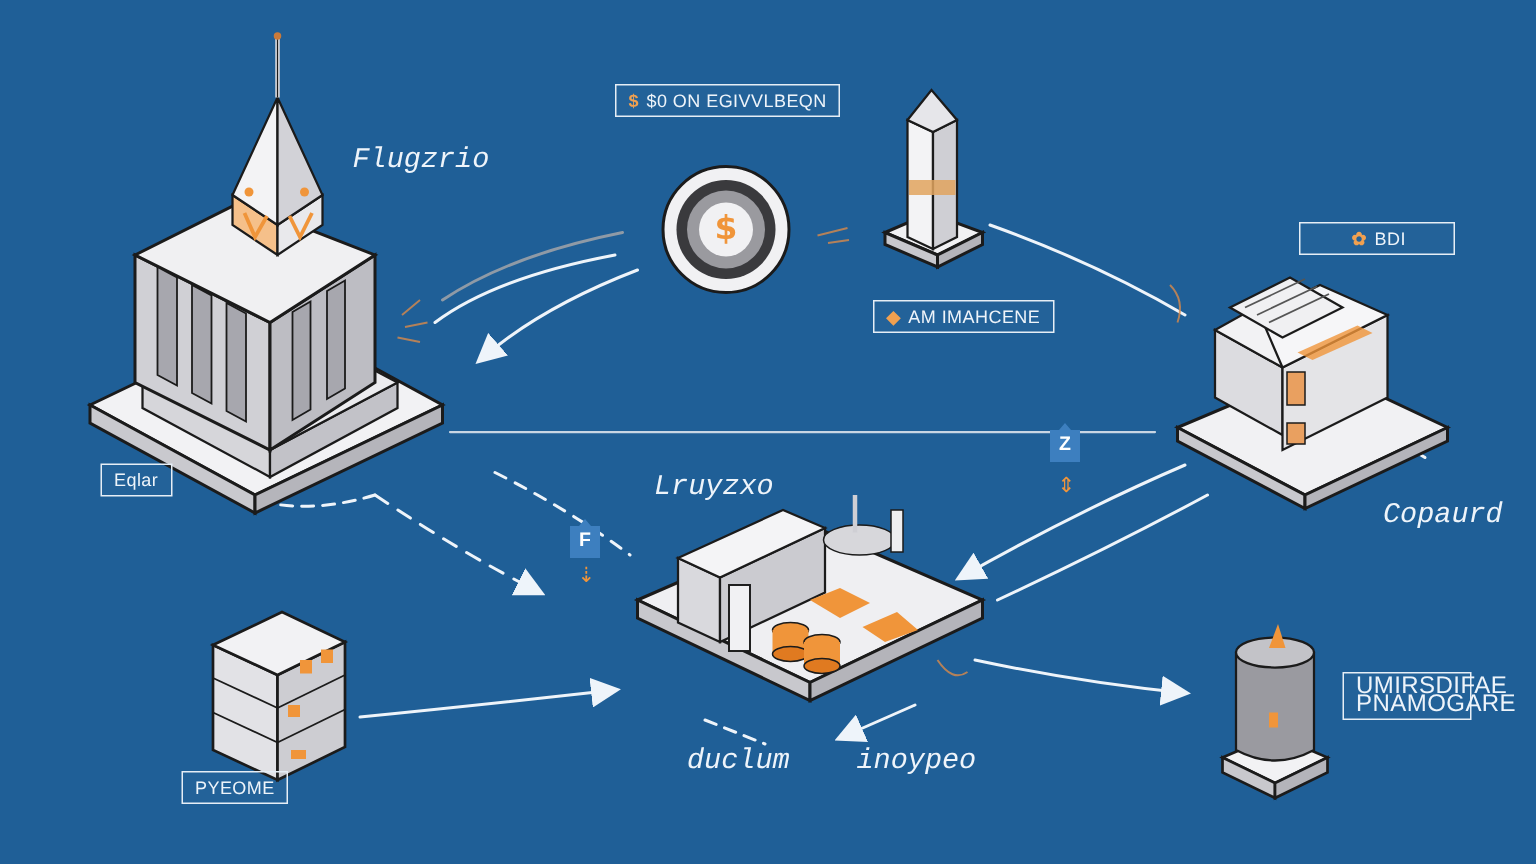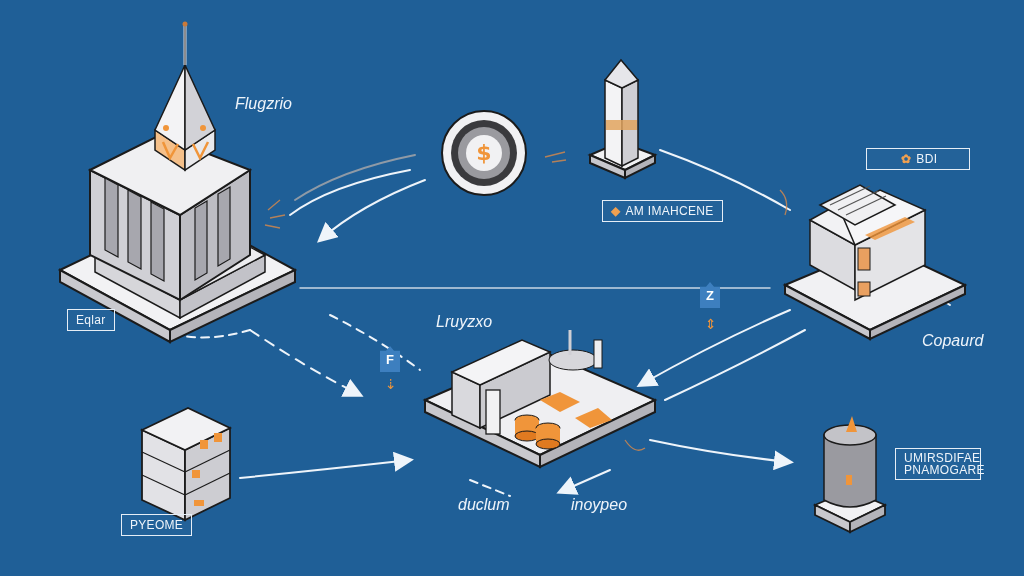--- a/index.html
+++ b/index.html
@@ -1,23 +1,23 @@
 <!DOCTYPE html>
 <html><head>
 <meta charset="utf-8">
 <style>
   html, body { margin:0; padding:0; }
   body { width:1024px; height:576px; overflow:hidden; background:#1f5f97; font-family:"Liberation Sans", sans-serif; }
   #stage { position:relative; width:1024px; height:576px; background:#1f5f97; }
   #art { position:absolute; left:0; top:0; }
   .box-label { position:absolute; border:1.5px solid #e6eef6; color:#eef4fa; font-family:"Liberation Sans", sans-serif; font-size:12px; letter-spacing:0.3px; padding:3px 8px; white-space:nowrap; line-height:14px; background:rgba(255,255,255,0.02); }
   .box-label .ico { color:#f0a050; margin-right:5px; font-weight:bold; }
-  .hand { position:absolute; color:#eef4fa; font-family:Liberation Sans, sans-serif; font-style:italic; font-size:16px; white-space:nowrap; }
+  .hand { position:absolute; color:#eef4fa; font-family:Liberation Mono, monospace; font-style:italic; font-size:19px; white-space:nowrap; }
   .badge { position:absolute; width:20px; height:26px; background:#3d7fbf; color:#fff; font-family:"Liberation Sans", sans-serif; font-weight:bold; font-size:13px; text-align:center; line-height:28px; clip-path:polygon(0 18%, 30% 18%, 50% 0, 70% 18%, 100% 18%, 100% 100%, 0 100%); }
-  .two-line { white-space:normal; line-height:12px; font-size:12px; text-align:left; }
+  .two-line { white-space:normal; line-height:12px; font-size:16px; text-align:left; }
 </style>
 </head>
 <body>
 
 <div id="stage">
 
 <svg id="art" width="1024" height="576" viewBox="0 0 1024 576">
   <defs>
     <marker id="arrW" markerWidth="10" markerHeight="10" refX="8" refY="5" orient="auto">
       <path d="M0,0 L10,5 L0,10 z" fill="#eef4fa"></path>
@@ -162,21 +162,24 @@
   <g fill="none" stroke="#d98a4a" stroke-width="1.3" opacity="0.8">
     <path d="M268,210 L280,200 M270,218 L285,215 M265,225 L280,228"></path>
     <path d="M545,157 L565,152 M552,162 L566,160"></path>
     <path d="M780,190 Q790,200 785,215"></path>
     <path d="M625,440 Q635,455 645,448"></path>
   </g>
 </svg>
 
 <div style="position:absolute;left:474px;top:140px;width:20px;height:26px;color:#f0953a;font-weight:bold;font-size:22px;font-family:'DejaVu Sans',sans-serif;text-align:center;line-height:26px;">$</div>
 
-<div class="box-label" style="left:602px;top:200px;">
+<div class="box-label" style="left:410px;top:56px;">
+  <span class="ico">$</span><span>$0 ON EGIVVLBEQN</span>
+</div>
+<div class="box-label" style="left:582px;top:200px;">
   <span class="ico">◆</span><span>AM IMAHCENE</span>
 </div>
 <div class="box-label" style="left:866px;top:148px;width:60px;padding-left:34px;">
   <span class="ico">✿</span><span>BDI</span>
 </div>
 <div class="box-label" style="left:67px;top:309px;">
   <span>Eqlar</span>
 </div>
 <div class="box-label" style="left:89px;top:514px;margin-left:32px;">
   <span>PYEOME</span>

